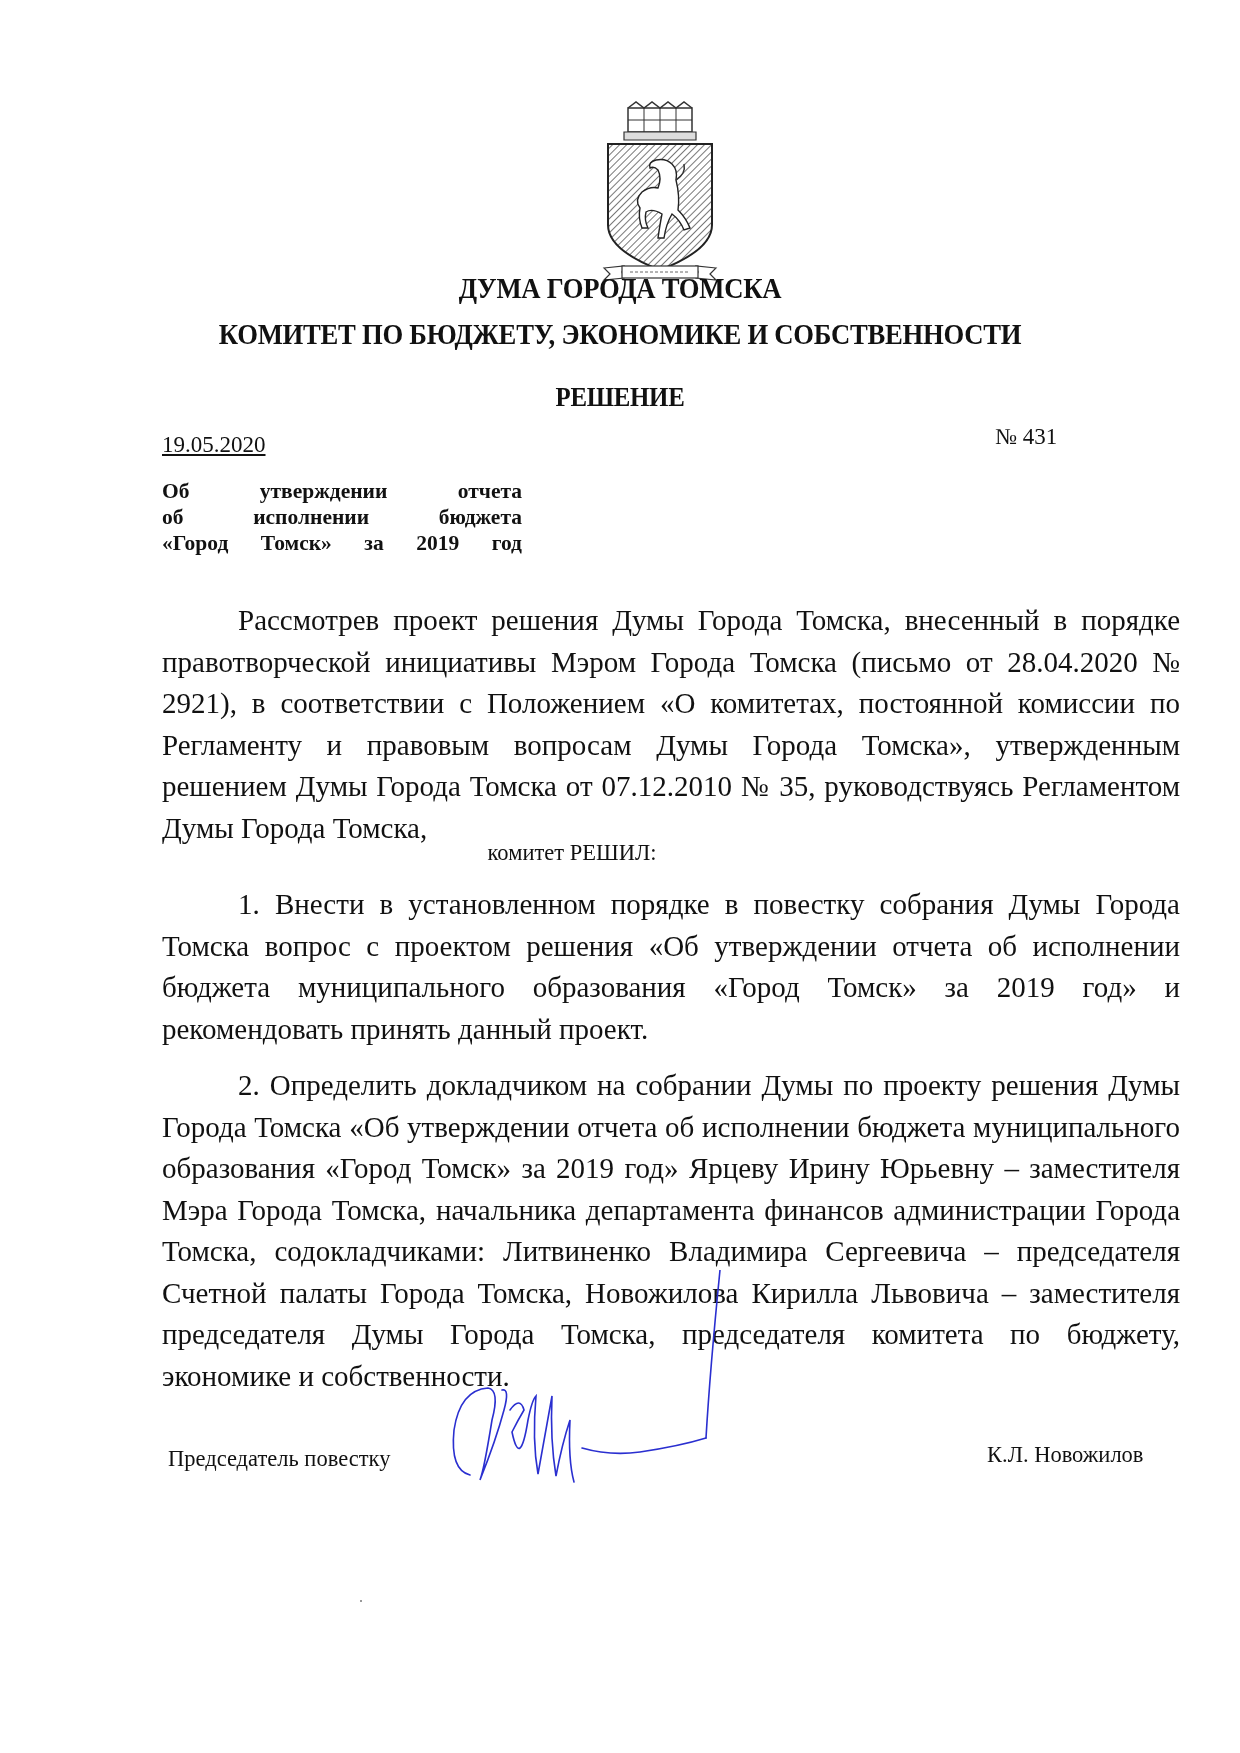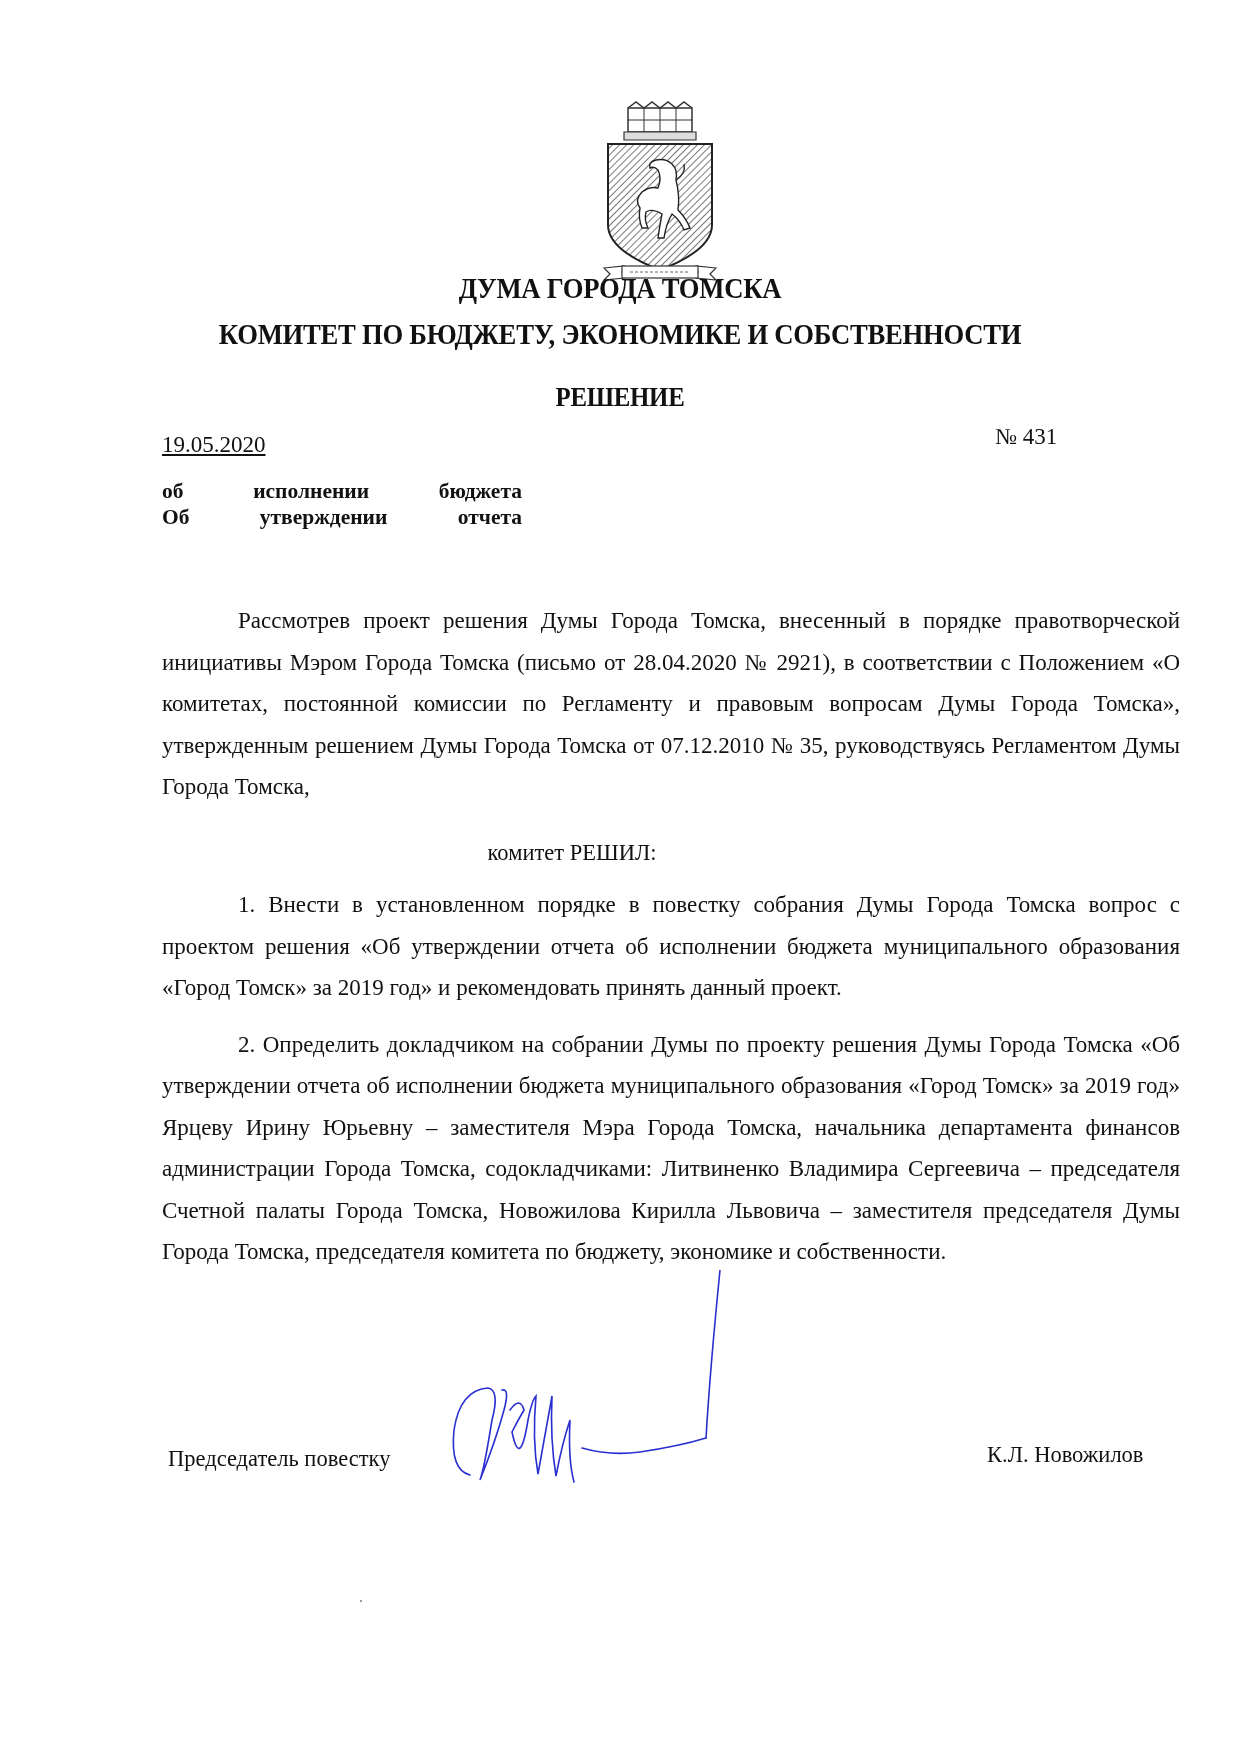--- a/index.html
+++ b/index.html
@@ -15,21 +15,21 @@
     .h-committee { top: 318px; font-size: 29px; }
     .h-decision { top: 382px; font-size: 27px; }
 
     .date { position: absolute; left: 162px; top: 432px; font-size: 23px; text-decoration: underline; }
     .num { position: absolute; left: 995px; top: 424px; font-size: 23px; }
 
     .subject { position: absolute; left: 162px; top: 478px; width: 360px; font-size: 21.5px;
                font-weight: bold; line-height: 26px; text-align: justify; text-align-last: justify; }
     .subject div { text-align: justify; text-align-last: justify; }
 
-    .body { position: absolute; left: 162px; width: 1018px; font-size: 23px; line-height: 41.5px;
+    .body { position: absolute; left: 162px; width: 1018px; font-size: 29px; line-height: 41.5px;
             text-align: justify; }
     .body p { margin: 0; text-indent: 76px; }
     .p-intro { top: 600px; }
     .resolved { position: absolute; left: 0; width: 1144px; top: 840px; text-align: center; font-size: 22.5px; }
     .p-items { top: 884px; }
     .p-items p + p { margin-top: 15px; }
 
     .sig-label { position: absolute; left: 168px; top: 1446px; font-size: 22.5px; }
     .sig-name { position: absolute; left: 987px; top: 1442px; font-size: 22.5px; }
     .signature { position: absolute; left: 440px; top: 1270px; width: 360px; height: 220px; }
@@ -67,22 +67,23 @@
   </svg>
 
   <div class="hdr h-duma">ДУМА ГОРОДА ТОМСКА</div>
   <div class="hdr h-committee">КОМИТЕТ ПО БЮДЖЕТУ, ЭКОНОМИКЕ И СОБСТВЕННОСТИ</div>
   <div class="hdr h-decision">РЕШЕНИЕ</div>
 
   <div class="date">19.05.2020</div>
   <div class="num">№ 431</div>
 
   <div class="subject">
+    <div>Об утверждении отчета</div>
     <div>об исполнении бюджета</div>
-    <div>Об утверждении отчета</div>
+    <div>«Город Томск» за 2019 год</div>
   </div>
 
   <div class="body p-intro">
     <p>Рассмотрев проект решения Думы Города Томска, внесенный в порядке правотворческой инициативы Мэром Города Томска (письмо от 28.04.2020 № 2921), в соответствии с Положением «О комитетах, постоянной комиссии по Регламенту и правовым вопросам Думы Города Томска», утвержденным решением Думы Города Томска от 07.12.2010 № 35, руководствуясь Регламентом Думы Города Томска,</p>
   </div>
 
   <div class="resolved">комитет РЕШИЛ:</div>
 
   <div class="body p-items">
     <p>1. Внести в установленном порядке в повестку собрания Думы Города Томска вопрос с проектом решения «Об утверждении отчета об исполнении бюджета муниципального образования «Город Томск» за 2019 год» и рекомендовать принять данный проект.</p>

